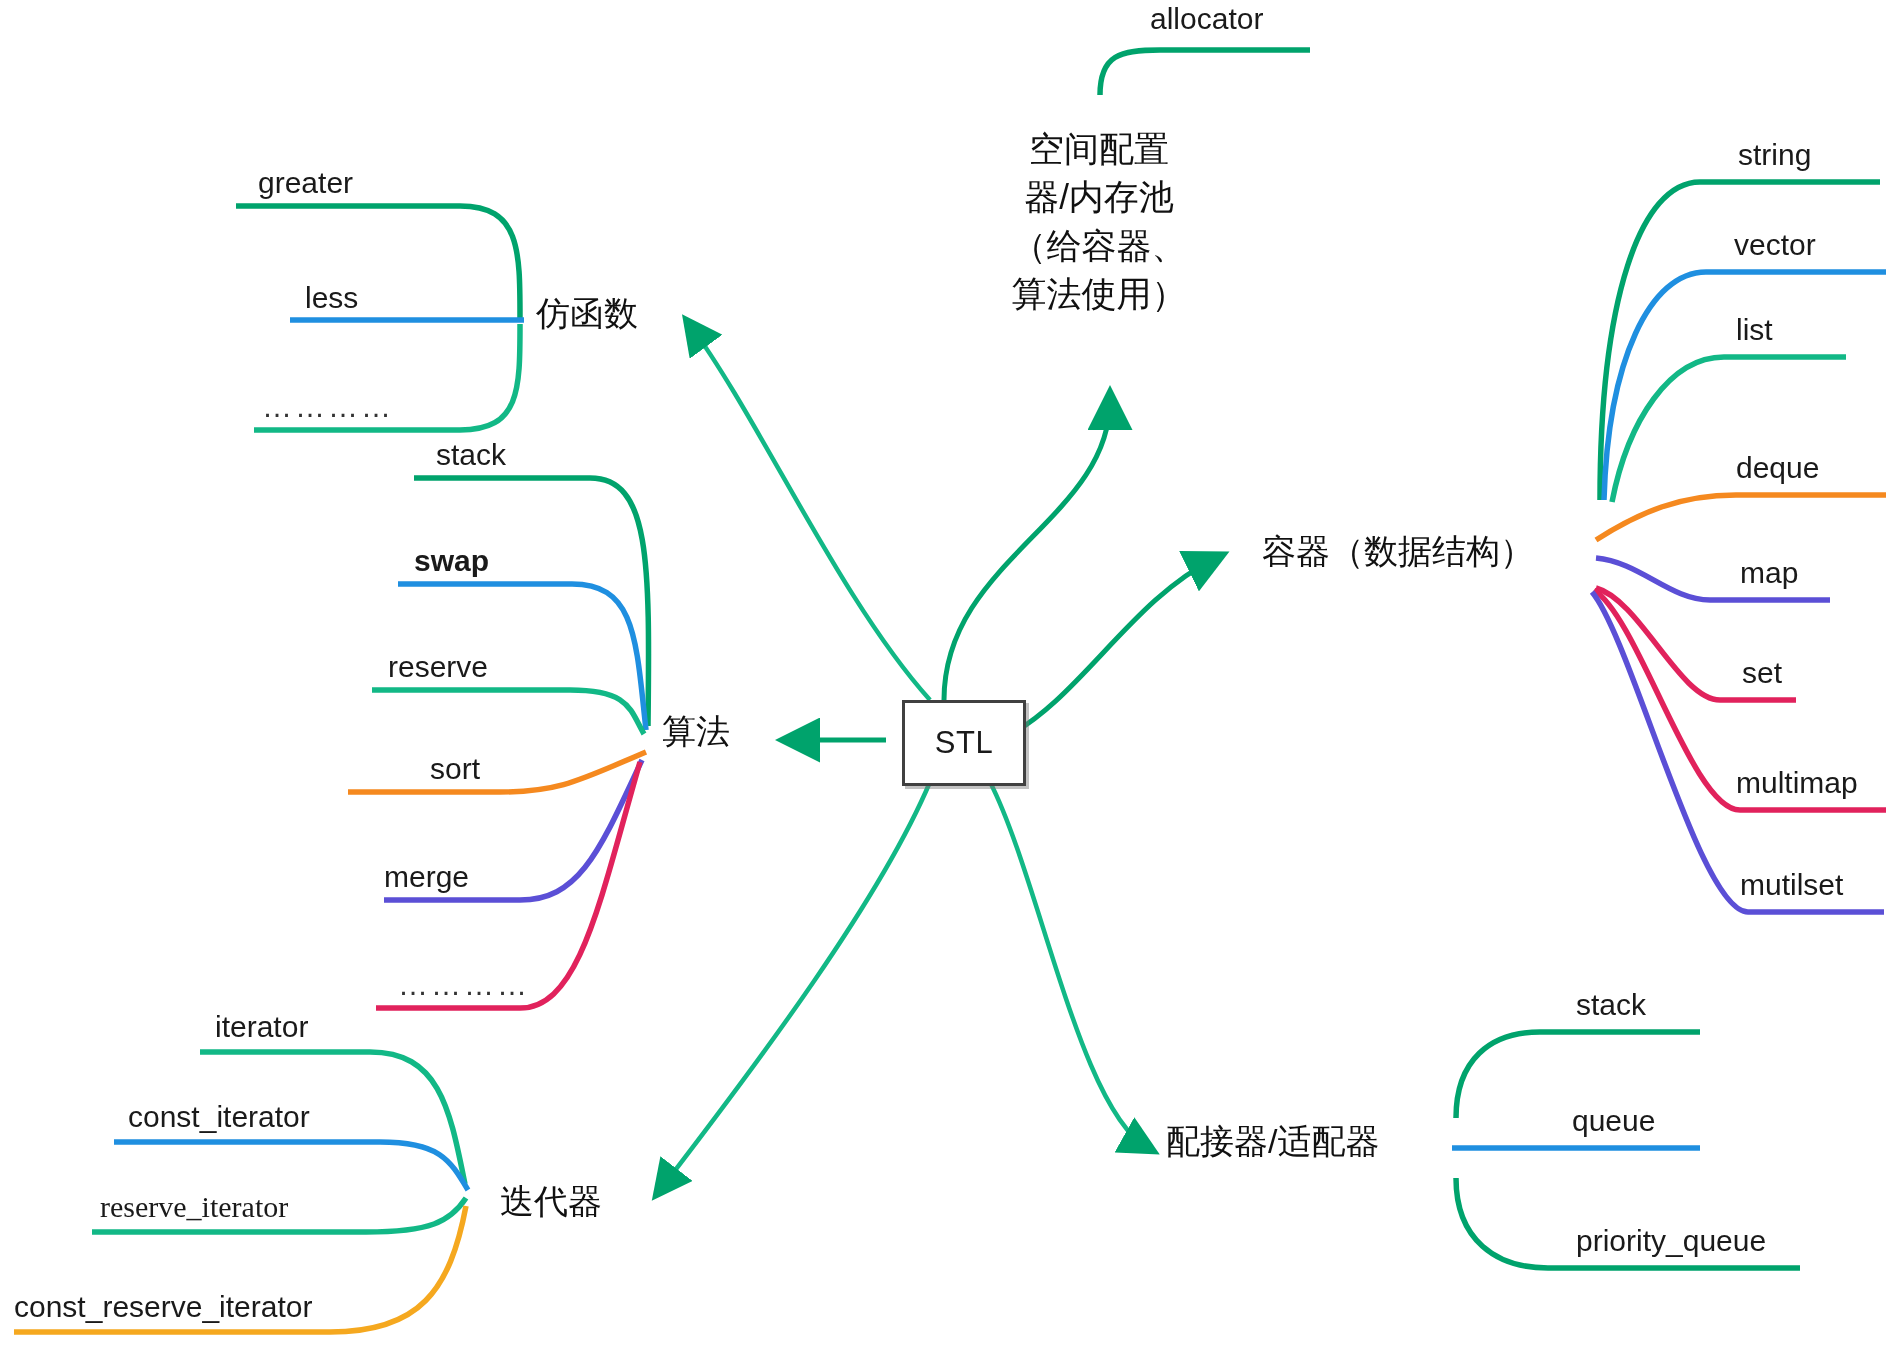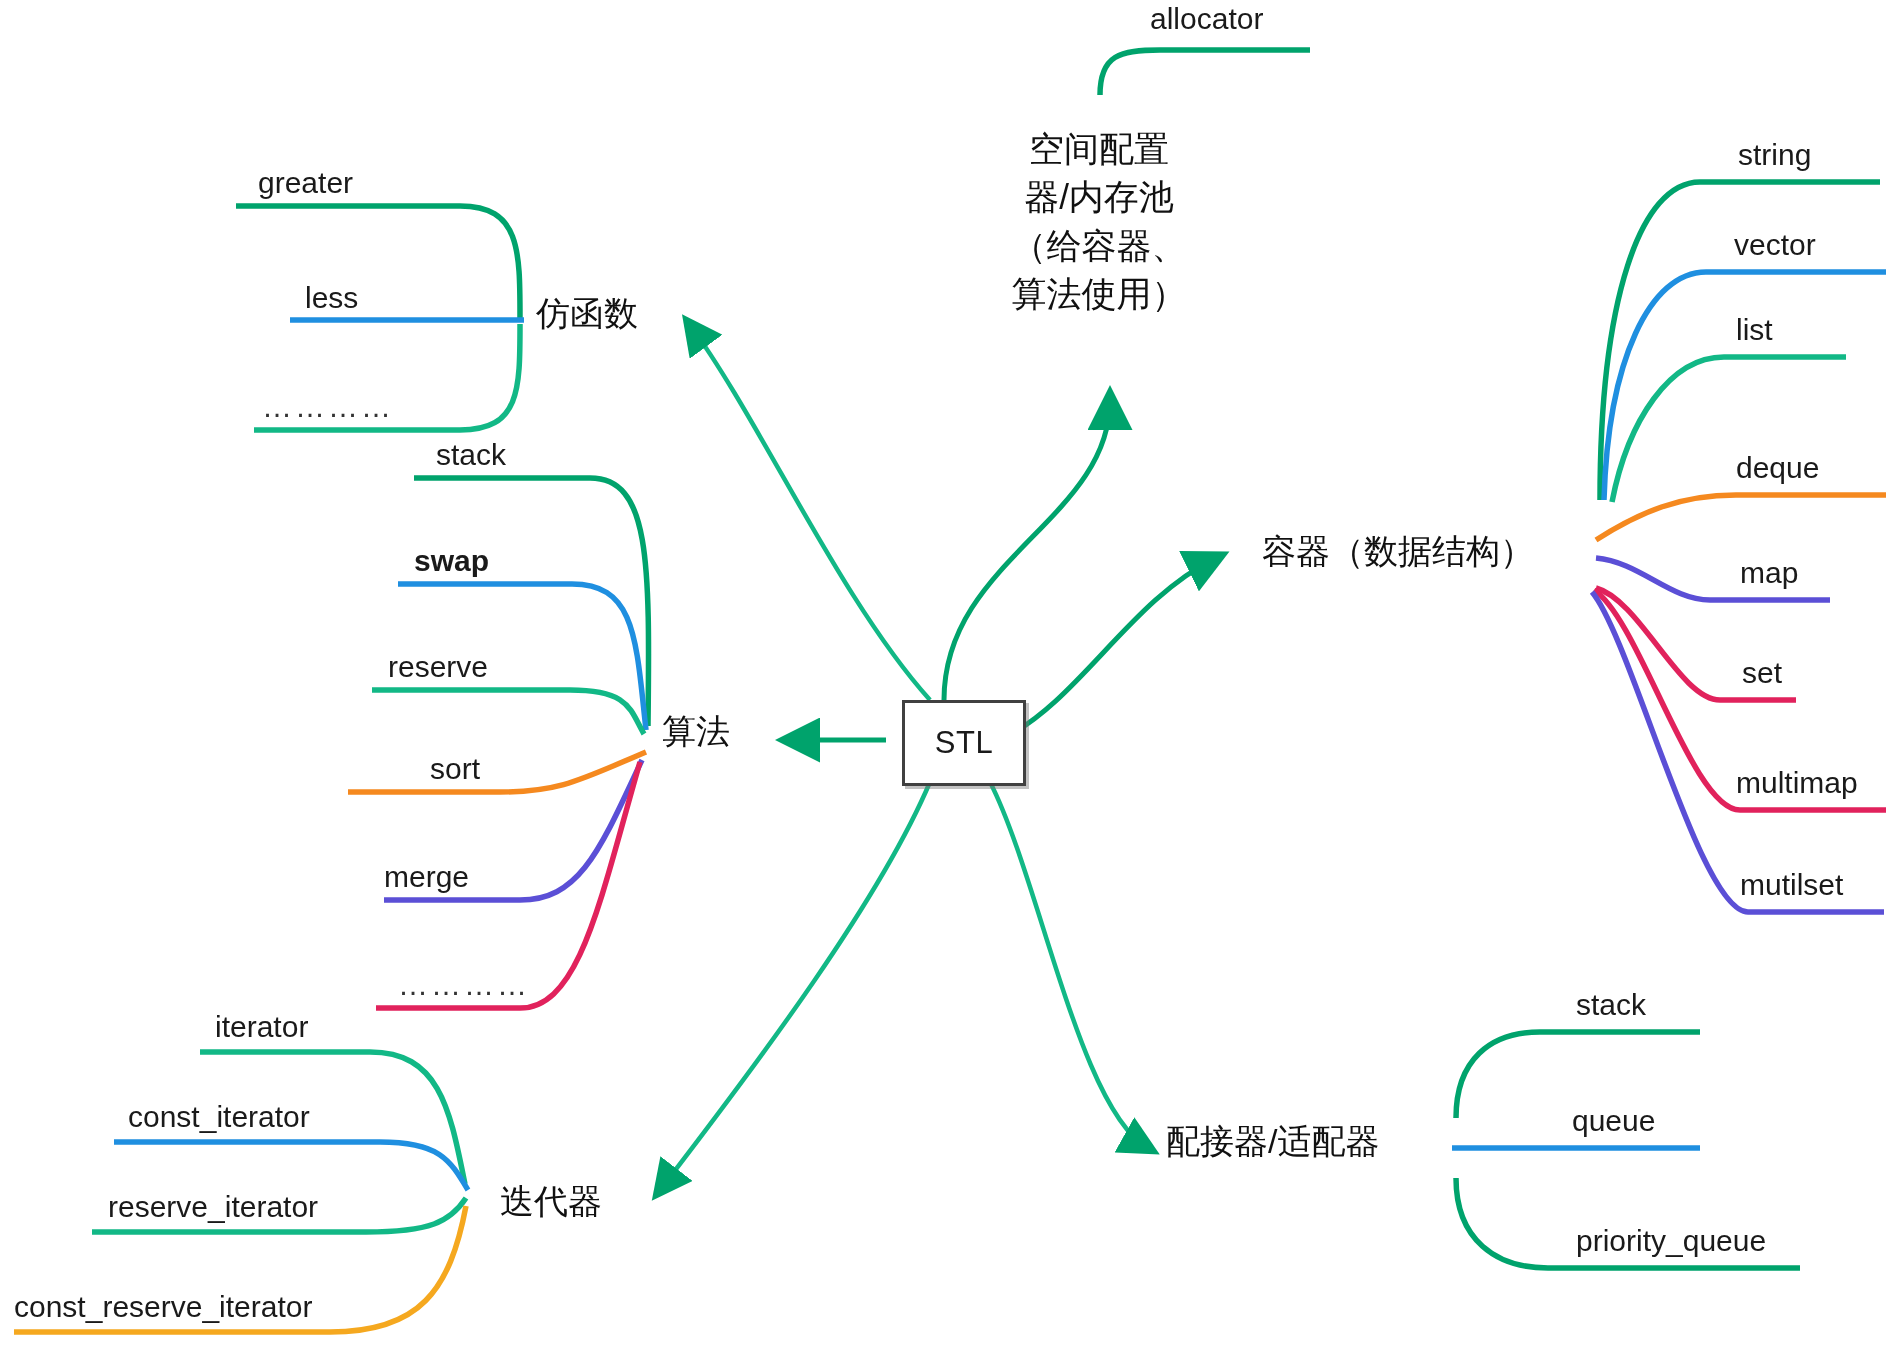--- a/index.html
+++ b/index.html
@@ -115,21 +115,21 @@
   <div class="lbl leaf" style="left:436px;top:440px;">stack</div>
   <div class="lbl leaf" style="left:414px;top:546px;font-weight:bold;">swap</div>
   <div class="lbl leaf" style="left:388px;top:652px;">reserve</div>
   <div class="lbl leaf" style="left:430px;top:754px;">sort</div>
   <div class="lbl leaf" style="left:384px;top:862px;">merge</div>
   <div class="dots" style="left:398px;top:968px;">…………</div>
 
   <div class="lbl cat-cn" style="left:500px;top:1184px;">迭代器</div>
   <div class="lbl leaf" style="left:215px;top:1012px;">iterator</div>
   <div class="lbl leaf" style="left:128px;top:1102px;">const_iterator</div>
-  <div class="lbl leaf" style="left:108px;top:1192px;">reserve_iterator</div>
+  <div class="lbl leaf" style="left:100px;top:1192px;font-family:Liberation Serif, serif;">reserve_iterator</div>
   <div class="lbl leaf" style="left:14px;top:1292px;">const_reserve_iterator</div>
 
   <div class="lbl cat-cn" style="left:1262px;top:534px;">容器（数据结构）</div>
   <div class="lbl leaf" style="left:1738px;top:140px;">string</div>
   <div class="lbl leaf" style="left:1734px;top:230px;">vector</div>
   <div class="lbl leaf" style="left:1736px;top:315px;">list</div>
   <div class="lbl leaf" style="left:1736px;top:453px;">deque</div>
   <div class="lbl leaf" style="left:1740px;top:558px;">map</div>
   <div class="lbl leaf" style="left:1742px;top:658px;">set</div>
   <div class="lbl leaf" style="left:1736px;top:768px;">multimap</div>

